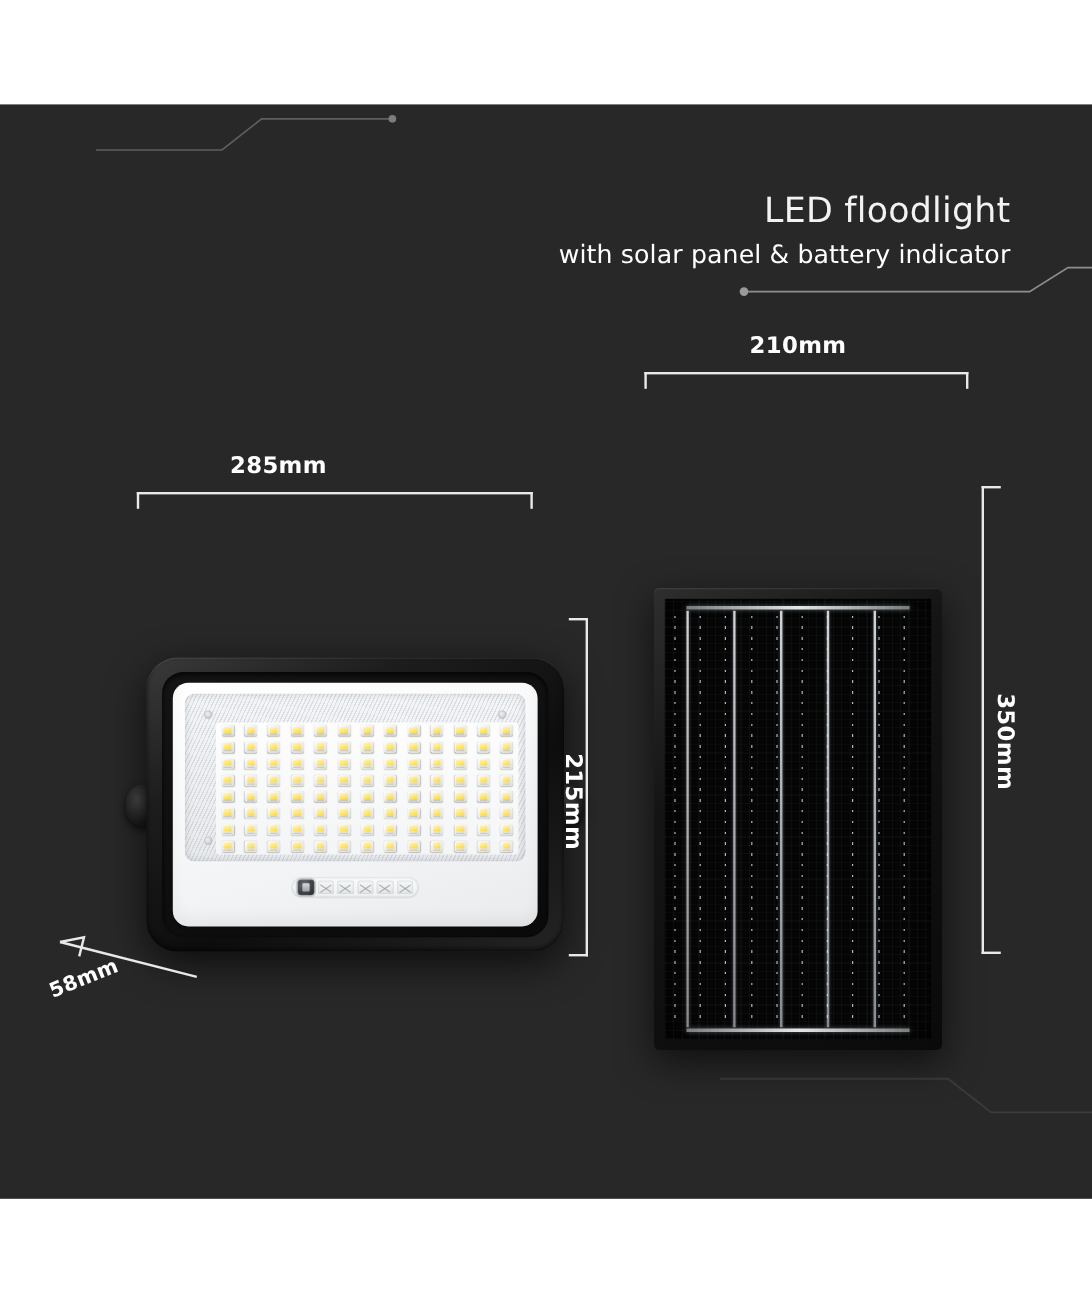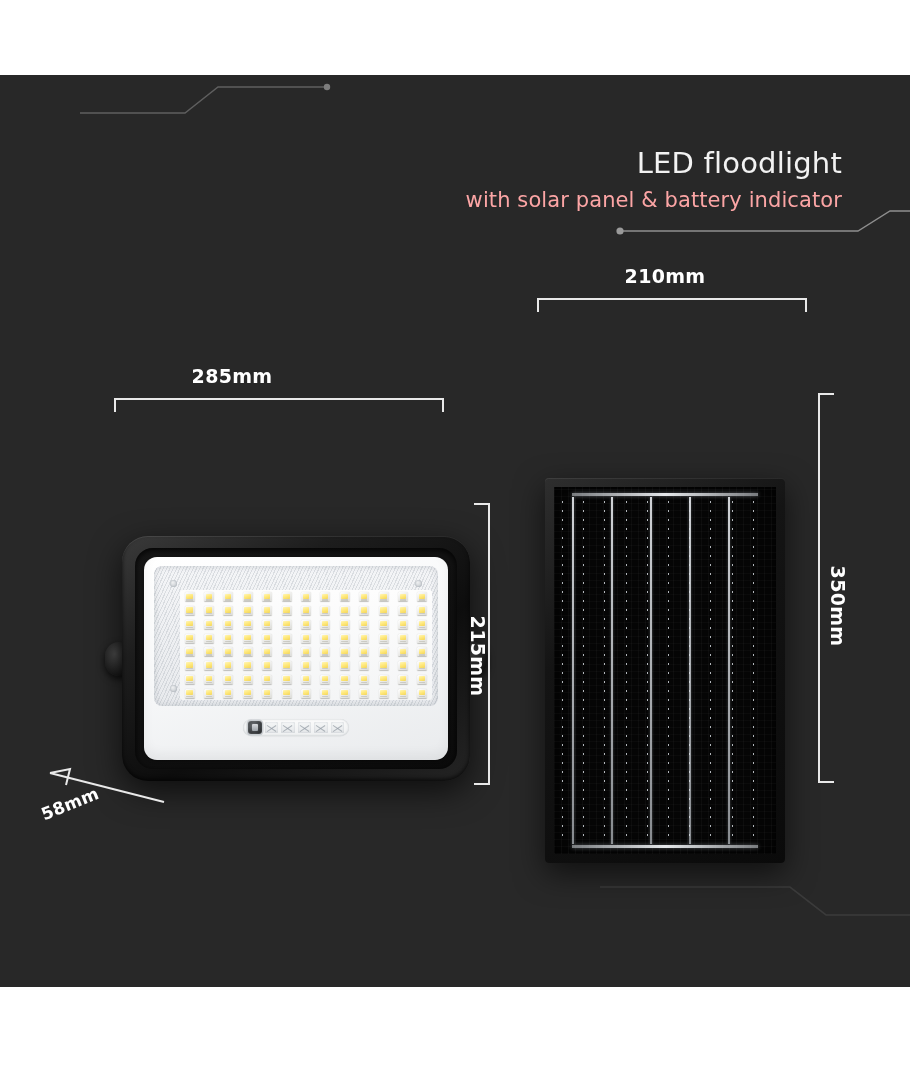--- a/index.html
+++ b/index.html
@@ -2,38 +2,38 @@
 <html><head>
 <meta charset="utf-8">
 <style>
   html,body{margin:0;padding:0;background:#ffffff;}
   body{
     width:910px;height:1080px;overflow:hidden;position:relative;
     font-family:"DejaVu Sans","Liberation Sans",sans-serif;
   }
   
   #stage{
-    position:absolute;left:0;top:75px;width:910px;height:912px;
+    position:absolute;left:0;top:87px;width:910px;height:912px;
     background:#282828;overflow:hidden;
   }
   
   .trace{position:absolute;pointer-events:none;}
 
   
   #heading{
     position:absolute;right:68px;top:72px;text-align:right;
     color:#ffffff;
   }
   #title{
     font-size:29px;font-weight:400;letter-spacing:.2px;line-height:1.15;
     color:#f2f2f2;white-space:nowrap;
   }
   #subtitle{
     font-size:21px;font-weight:400;letter-spacing:.1px;margin-top:8px;
-    color:#fca5a5;white-space:nowrap;
+    color:#ffffff;white-space:nowrap;
   }
 
   
   #flood-wrap{position:absolute;left:122px;top:461px;width:348px;height:245px;}
   #flood-body{
     position:absolute;left:0;top:0;width:348px;height:245px;
     border-radius:26px;
     background:
       linear-gradient(150deg,#3a3a3a 0%,#1d1d1d 28%,#0d0d0d 60%,#242424 100%);
     box-shadow:0 10px 32px rgba(0,0,0,.65),

